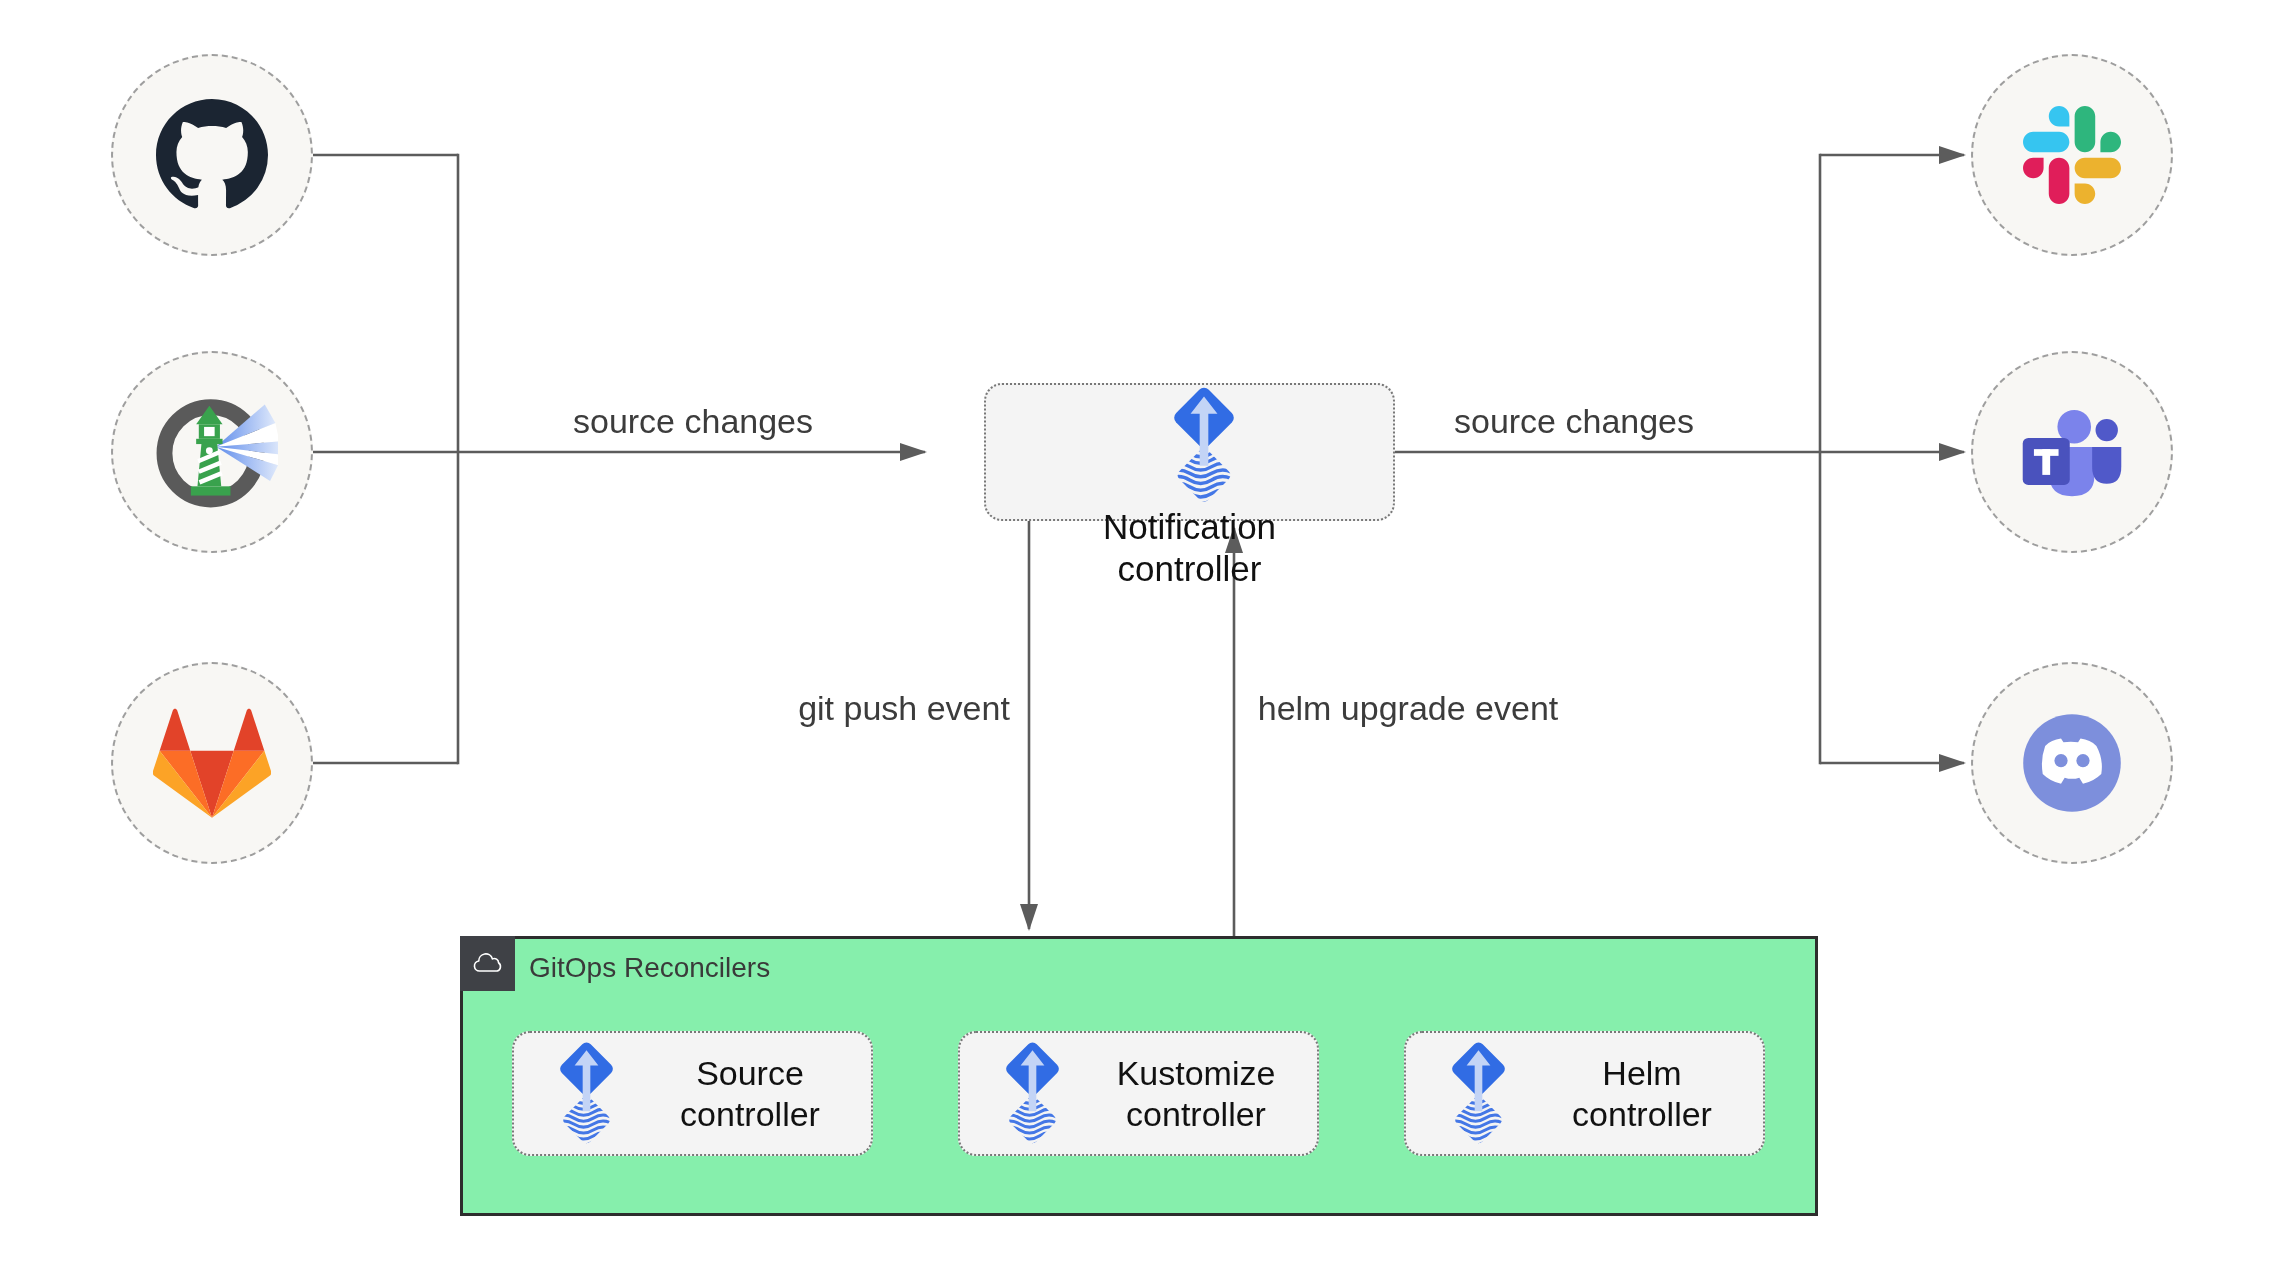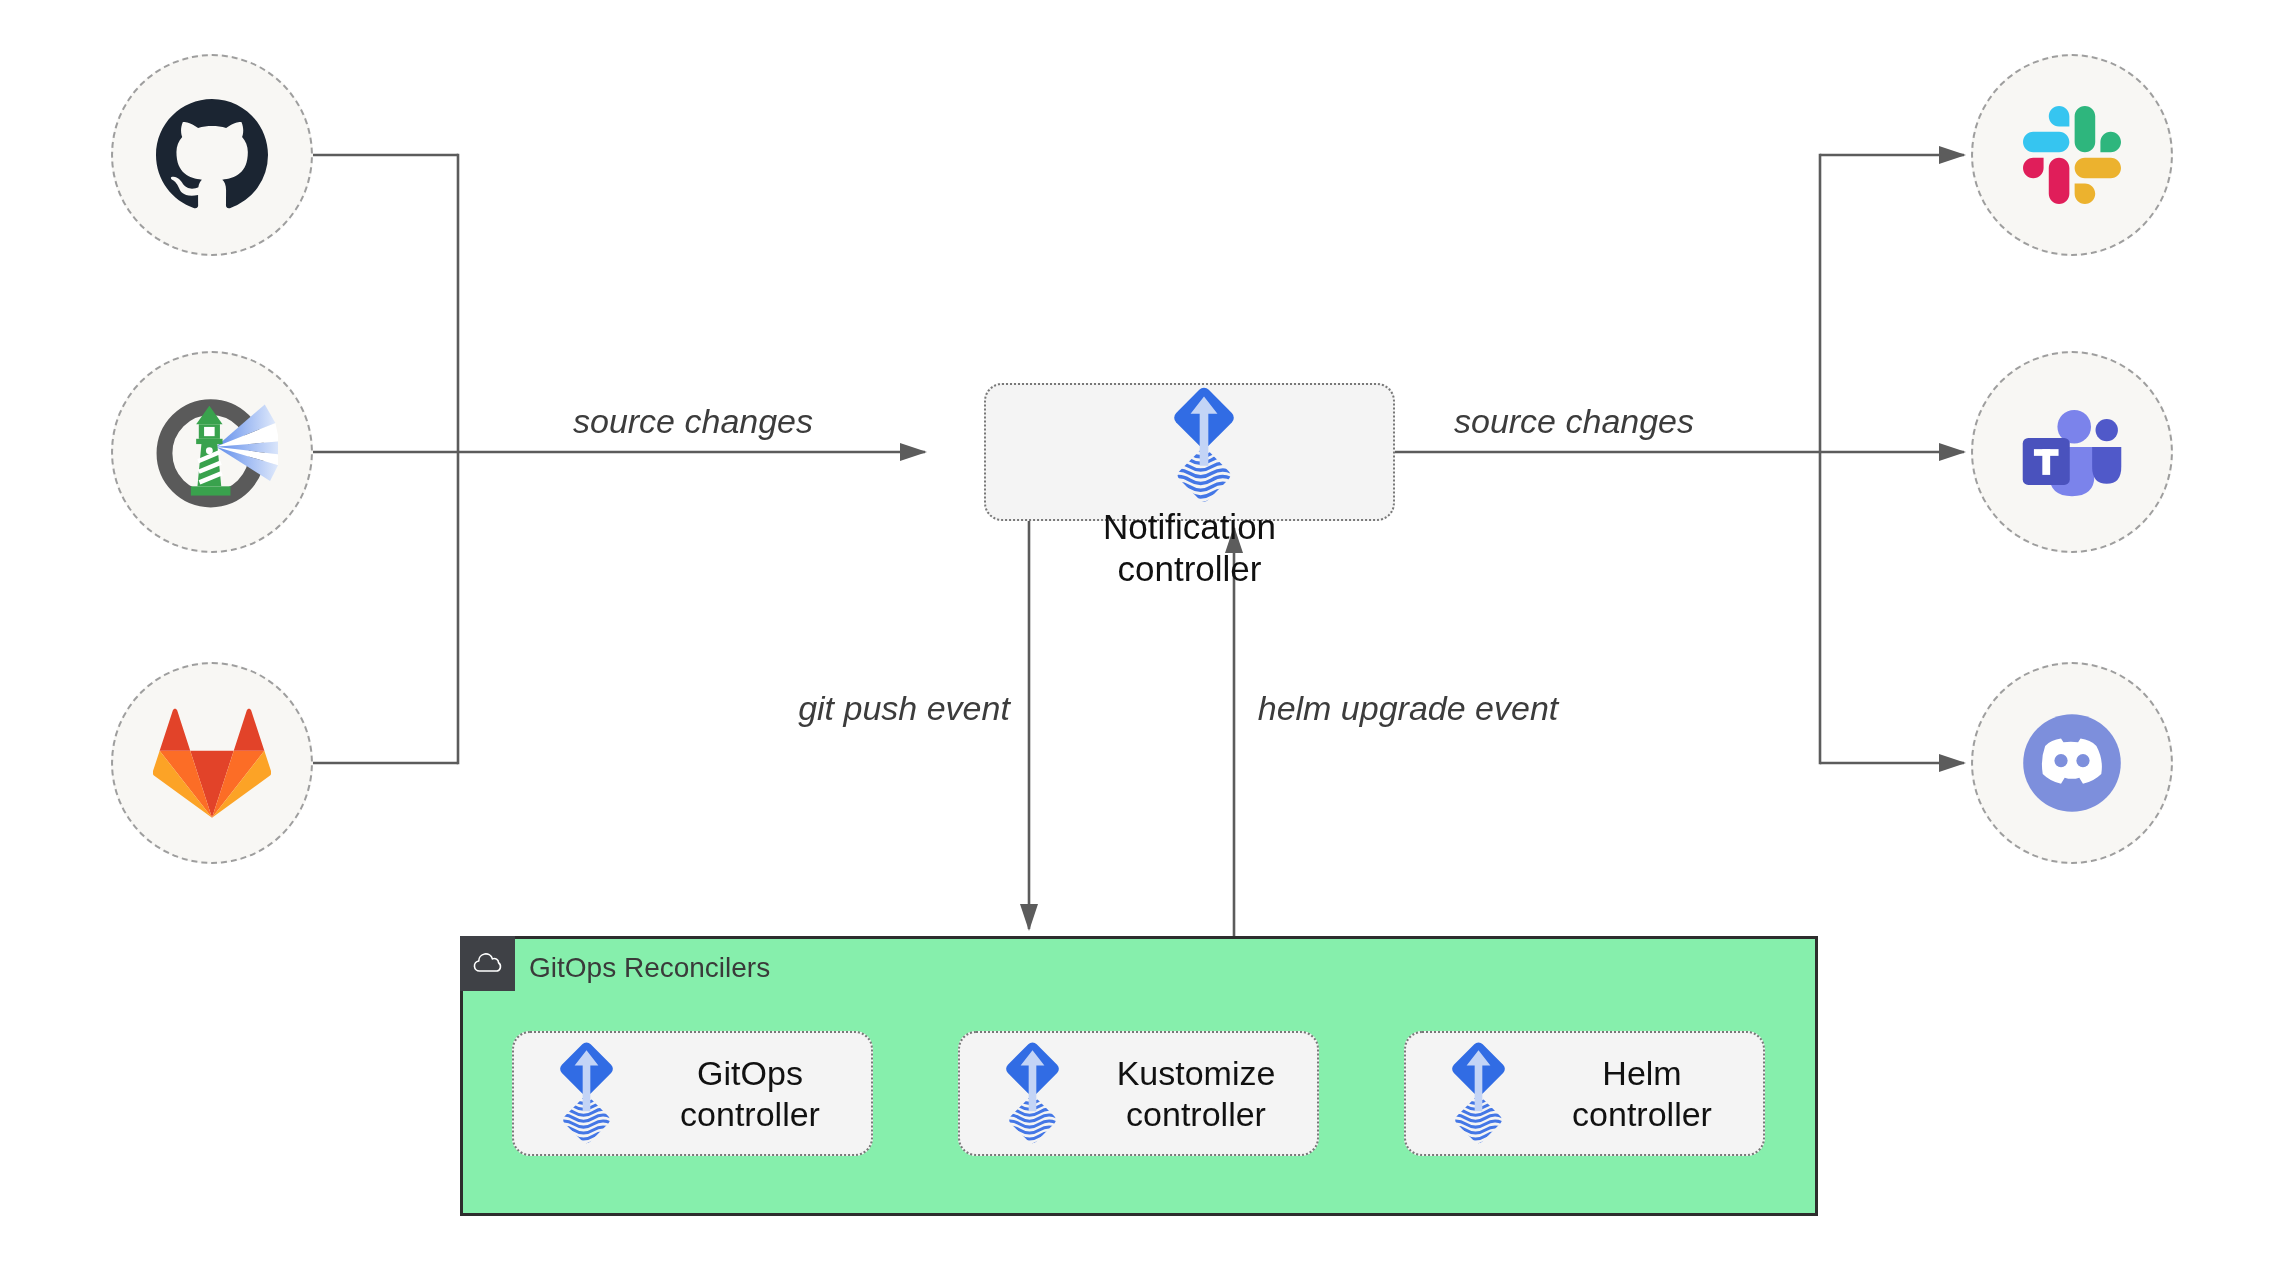--- a/index.html
+++ b/index.html
@@ -23,21 +23,21 @@
   .ctrl-label{flex:1;text-align:center;font-size:34px;line-height:1.2;
     color:var(--box_text,#111);white-space:pre-line;}
   #notification-box .ctrl-label{font-size:35px;}
   .flux{flex:0 0 auto;}
   .flux-diamond{fill:var(--flux_blue,#316ce4);}
   .flux-arrowpath{fill:var(--flux_arrow,#c3d4f6);}
   .flux-wavepath{stroke:var(--flux_wave,#4477e6);stroke-width:3.6;fill:none;stroke-linecap:round;}
 
   
   .edge-label{position:absolute;transform:translate(-50%,-50%);font-size:34px;
-    color:var(--edge_label_text,#3c3c3c);white-space:nowrap;font-style:italic;}
+    color:var(--edge_label_text,#3c3c3c);white-space:nowrap;}
 
   
   #group-box{position:absolute;left:460px;top:936px;width:1358px;height:280px;
     box-sizing:border-box;border:3px solid var(--group_border,#2d2d2d);background:#86efac;}
   #group-badge{position:absolute;left:-3px;top:-3px;width:55px;height:55px;
     background:var(--group_badge_bg,#3f4146);display:flex;align-items:center;justify-content:center;}
   #group-title{position:absolute;left:66px;top:13px;font-size:28px;
     color:var(--group_label_text,#3a3a3a);}
 </style>
 </head>
@@ -186,21 +186,21 @@
       <svg width="38" height="38" viewBox="0 0 76 76">
         <path d="M21 52 a10 10 0 0 1 -1.5 -19.9 a14 14 0 0 1 27.4 -4.3 a8.5 8.5 0 0 1 12.2 7.7 a9.4 9.4 0 0 1 -2.6 16.5 Z" fill="none" stroke="#ffffff" stroke-width="3.2" stroke-linejoin="round"></path>
       </svg>
     </div>
     <div id="group-title">GitOps Reconcilers</div>
 
     <div class="ctrl-box" style="left:49px;top:92px;width:361px;height:125px;">
       <svg class="flux" width="85" height="107" viewBox="0 0 100 126" style="margin-left:30px;">
         <use href="#fluxdef"></use>
       </svg>
-      <div class="ctrl-label">GitOps
+      <div class="ctrl-label">Source
 controller</div>
     </div>
 
     <div class="ctrl-box" style="left:495px;top:92px;width:361px;height:125px;align-items:center;">
       <svg class="flux" width="85" height="107" viewBox="0 0 100 126" style="margin-left:30px;">
         <use href="#fluxdef"></use>
       </svg>
       <div class="ctrl-label">Kustomize
 controller</div>
     </div>

